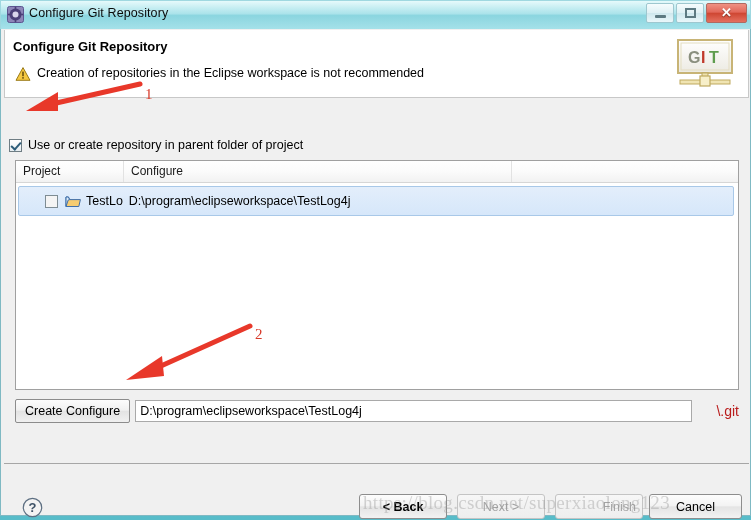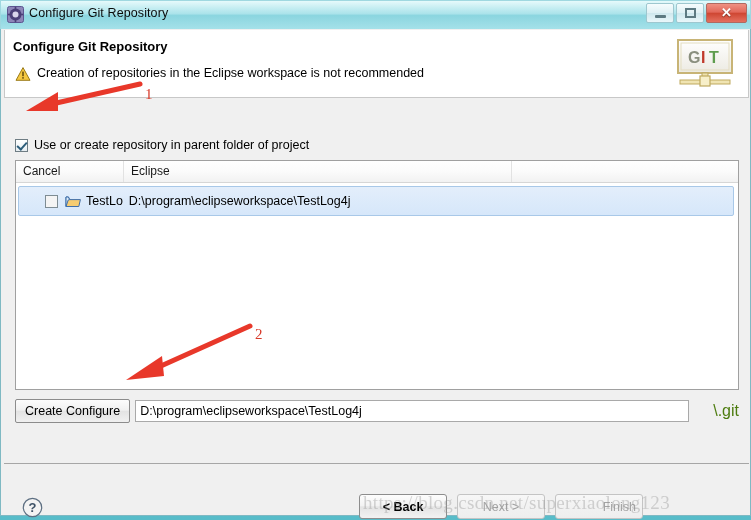--- a/index.html
+++ b/index.html
@@ -155,21 +155,21 @@
     position: absolute;
     left: 3px; top: 70px;
     width: 745px;
     height: 365px;
     background: #f0f0f0;
   }
 
   
   #parent-check-row {
     position: absolute;
-    left: 11px; top: 37px;
+    left: 5px; top: 37px;
     height: 18px;
     display: flex;
     align-items: center;
   }
   .cb {
     width: 13px; height: 13px;
     border: 1px solid #6f7d84;
     background: linear-gradient(180deg,#ffffff 0%, #f2f6f8 60%, #e6edf1 100%);
     box-sizing: border-box;
     position: relative;
@@ -298,22 +298,22 @@
     color: #000000;
     background: #ffffff;
     border: 1px solid #a9a9a9;
     border-radius: 0;
     padding: 0 4px;
     box-sizing: border-box;
     outline: none;
   }
   #git-suffix {
     margin-left: 24px;
-    font-size: 16px;
-    color: #4d7c0f;
+    font-size: 14px;
+    color: #b91c1c;
     white-space: nowrap;
   }
 
   
   #separator {
     position: absolute;
     left: 3px; top: 434px;
     width: 745px;
     height: 1px;
     background: #a6a6a6;
@@ -451,22 +451,22 @@
 
       <div id="content">
 
         <div id="parent-check-row">
           <span class="cb checked"></span>
           <span id="parent-check-label">Use or create repository in parent folder of project</span>
         </div>
 
         <div id="table-wrap">
           <div id="table-head">
-            <div class="th col-project">Cancel</div>
-            <div class="th col-location">Eclipse</div>
+            <div class="th col-project">Project</div>
+            <div class="th col-location">Configure</div>
             <div class="th col-end"></div>
           </div>
           <div id="table-body">
             <div id="row0">
               <span class="rowcb"></span>
               <span class="folder-icon">
                 <svg width="16" height="14" viewBox="0 0 16 14">
                   <path d="M1 3 L1 12.5 L13.8 12.5 L15.4 5.6 L4.6 5.6 L3.4 3 Z" fill="#f5cc72" stroke="#3f6ea8" stroke-width="1" stroke-linejoin="round"></path>
                   <path d="M1 3 L1 12.5 L3.2 6.0 L4.6 5.6 L3.4 3 Z" fill="#d9e9f7" stroke="#3f6ea8" stroke-width="1" stroke-linejoin="round"></path>
                 </svg>
@@ -491,20 +491,21 @@
         <span id="help-button">
           <svg width="21" height="21" viewBox="0 0 21 21">
             <circle cx="10.5" cy="10.5" r="9.2" fill="#f3f3f3" stroke="#5d6f82" stroke-width="1.2"></circle>
             <text x="10.5" y="15" text-anchor="middle" font-family="Liberation Sans, sans-serif" font-size="13" font-weight="bold" fill="#3d5166">?</text>
           </svg>
         </span>
 
         <button class="dlg-btn" id="btn-back">&lt; Back</button>
         <button class="dlg-btn disabled" id="btn-next" disabled="">Next &gt;</button>
         <button class="dlg-btn disabled" id="btn-finish" disabled="">Finish</button>
+        <button class="dlg-btn" id="btn-cancel">Cancel</button>
       </div>
 
     </div>
   </div>
 
   <svg class="anno-svg" style="left:0px; top:78px;" width="180" height="40" viewBox="0 0 180 40">
     <path d="M140 6 L52 26" stroke="#e8382a" stroke-width="5" stroke-linecap="round"></path>
     <path d="M26 33 L58 14 L58 33 Z" fill="#e8382a"></path>
   </svg>
   <div class="anno-num" id="anno1-num">1</div>

